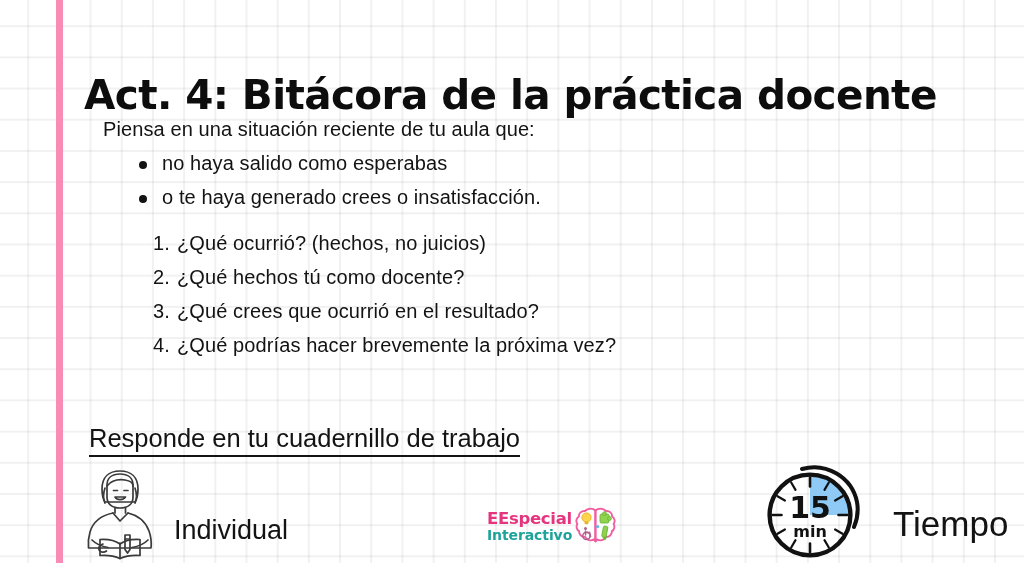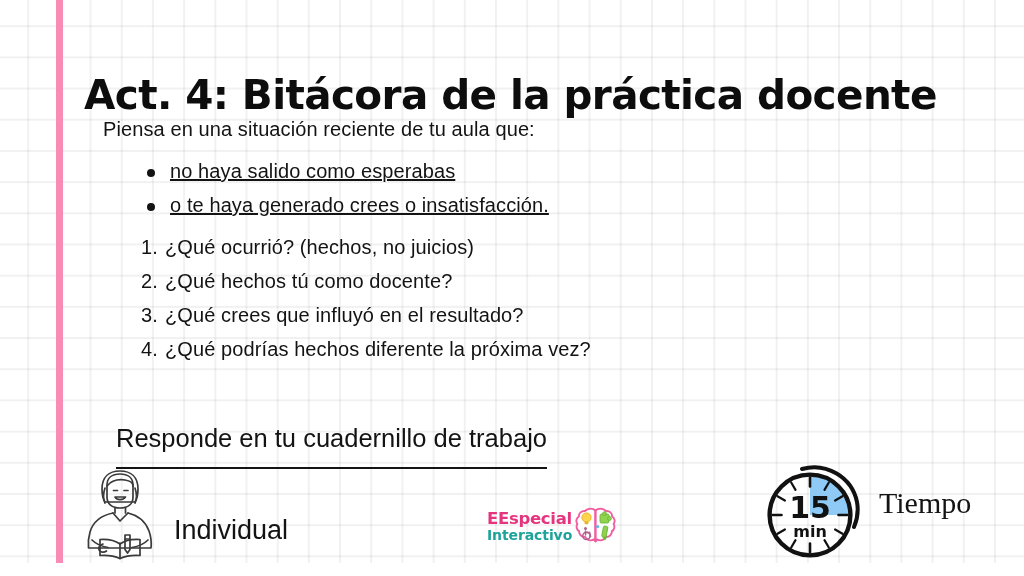--- a/index.html
+++ b/index.html
@@ -64,70 +64,69 @@
     line-height: 34px;
     letter-spacing: 0.1px;
   }
 
   .lead, .lead2 {
     white-space: nowrap;
   }
 
   ul.bullets {
     list-style: none;
-    margin: 8px;
+    margin: 0;
     padding: 0 0 0 32px;
-    text-decoration: underline;
   }
   ul.bullets li {
     position: relative;
     white-space: nowrap;
     padding-left: 27px;
   }
   ul.bullets li::before {
     content: "";
     position: absolute;
     left: 4px;
     top: 15px;
     width: 8px;
     height: 8px;
     border-radius: 50%;
     background: #131313;
   }
 
   ol.numbers {
     list-style: none;
-    margin: 0;
+    margin: 12px;
     padding: 0 0 0 38px;
     counter-reset: qn;
   }
   ol.numbers li {
     position: relative;
     white-space: nowrap;
     padding-left: 24px;
     counter-increment: qn;
   }
   ol.numbers li::before {
     content: counter(qn) ".";
     position: absolute;
     left: 0;
     top: 0;
   }
 
   #cta {
     position: absolute;
-    left: 116px;
+    left: 89px;
     top: 422px;
     font-family: "Liberation Sans", sans-serif;
     font-size: 25.5px;
     line-height: 32px;
     color: #131313;
     white-space: nowrap;
     border-bottom: 2px solid #131313;
-    padding-bottom: 13px;
+    padding-bottom: 1px;
     display: inline-block;
   }
 
   
   #individual-group {
     position: absolute;
     left: 78px;
     top: 468px;
     display: flex;
     align-items: flex-end;
@@ -168,30 +167,31 @@
     color: #1ea39b;
     letter-spacing: -0.1px;
   }
 
   
   #timer-group {
     position: absolute;
     left: 758px;
     top: 461px;
     display: flex;
-    align-items: center;
-    gap: 9px;
+    align-items: flex-start;
+    gap: 23px;
   }
   #timer-label {
-    font-family: Liberation Serif, serif;
-    font-size: 30px;
+    font-family: Liberation Sans, sans-serif;
+    font-size: 35px;
     color: #131313;
     line-height: 1;
     padding-bottom: 20px;
     white-space: nowrap;
+    margin-top: 45px;
   }
   .clock-text-big {
     font-family: "DejaVu Sans", sans-serif;
     font-weight: 700;
     font-size: 30px;
     fill: #111111;
   }
   .clock-text-small {
     font-family: "DejaVu Sans", sans-serif;
     font-weight: 700;
@@ -214,22 +214,22 @@
 
     <ul class="bullets">
       <li>no haya salido como esperabas</li>
       <li>o te haya generado crees o insatisfacción.</li>
     </ul>
 
 
     <ol class="numbers">
       <li>¿Qué ocurrió? (hechos, no juicios)</li>
       <li>¿Qué hechos tú como docente?</li>
-      <li>¿Qué crees que influyó en el resultado?</li>
-      <li>¿Qué podrías hechos diferente la próxima vez?</li>
+      <li>¿Qué crees que ocurrió en el resultado?</li>
+      <li>¿Qué podrías hacer brevemente la próxima vez?</li>
     </ol>
   </div>
 
   <div id="cta">Responde en tu cuadernillo de trabajo</div>
 
   <div id="individual-group">
     <svg width="86" height="92" viewBox="0 0 86 92">
       <g fill="none" stroke="#3a3a3a" stroke-width="1.7" stroke-linecap="round" stroke-linejoin="round">
 
         <path d="M24 21 C24 9 31 3 42 3 C53 3 60 9 60 21 C60 27 59 31 57 34 L27 34 C25 31 24 27 24 21 Z"></path>

